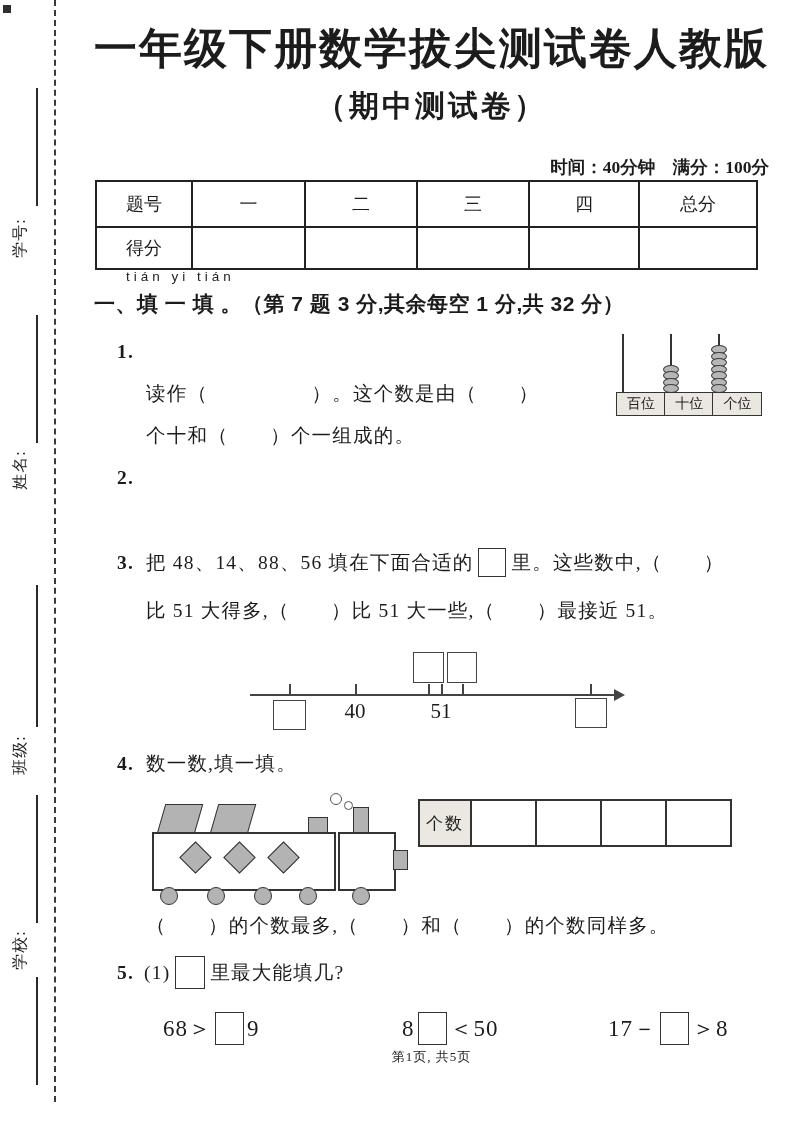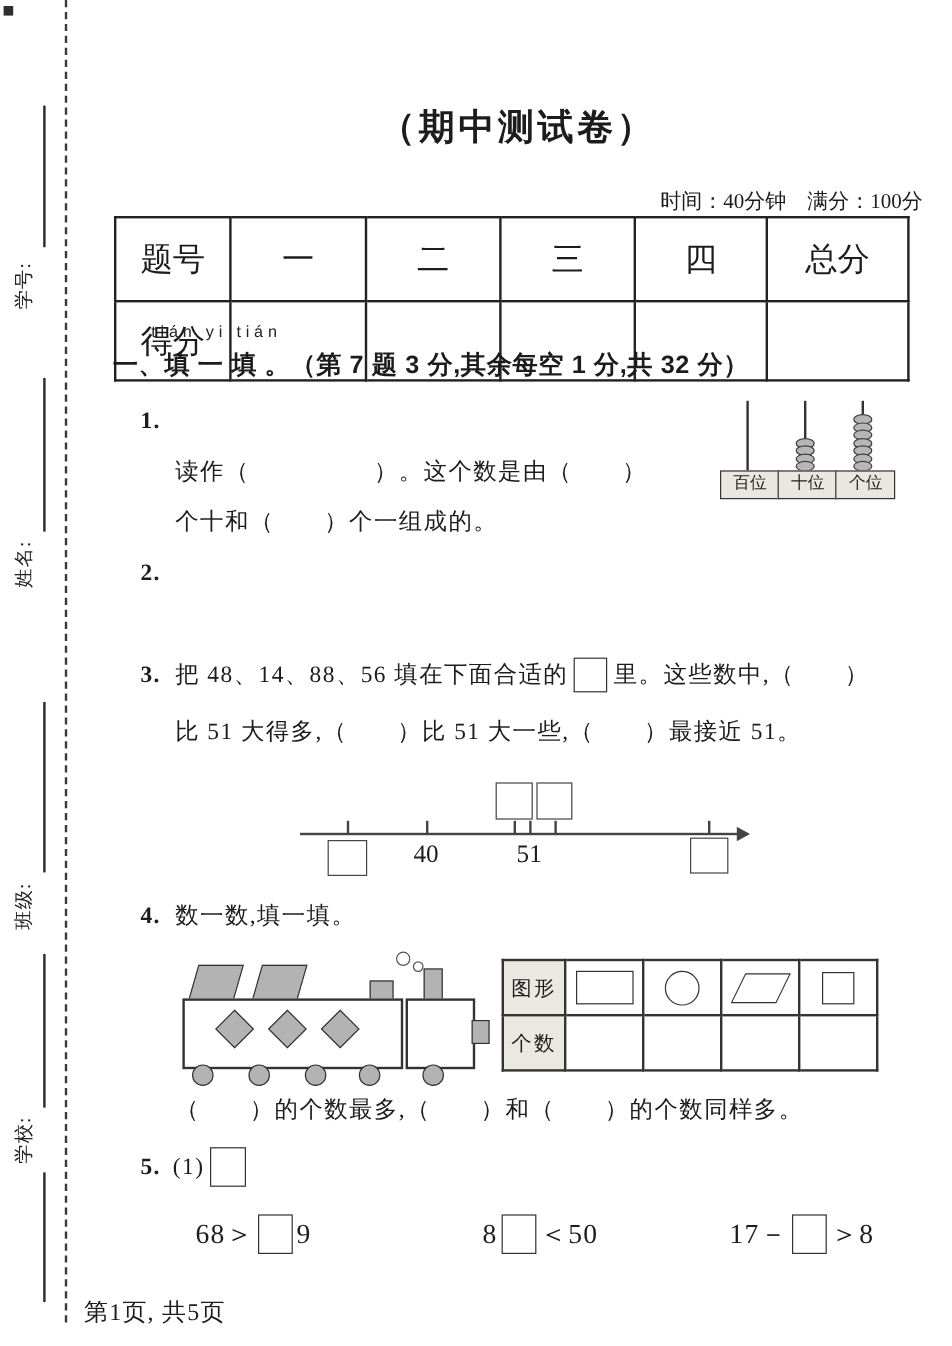--- a/index.html
+++ b/index.html
@@ -12,25 +12,25 @@
   .mline{position:absolute;left:36px;width:2px;background:#2a2a2a;}
   .mlabel{position:absolute;left:-11px;width:62px;height:20px;text-align:center;
           transform:rotate(-90deg);font-size:16px;color:#222;letter-spacing:1px;}
   .corner-mark{position:absolute;left:3px;top:5px;width:8px;height:8px;background:#2f2f2f;}
 
   
   .title{position:absolute;left:70px;width:723px;top:20px;text-align:center;
          font-size:43px;font-weight:bold;letter-spacing:2px;}
   .subtitle{position:absolute;left:70px;width:723px;top:86px;text-align:center;
             font-size:30px;font-weight:bold;letter-spacing:3px;}
-  .meta{position:absolute;right:24px;top:155px;font-size:17.5px;}
+  .meta{position:absolute;right:24px;top:155px;font-size:17.5px;font-weight:bold;}
 
   
   table.score{position:absolute;left:95px;top:180px;border-collapse:collapse;table-layout:fixed;}
-  table.score td{border:2.6px solid #222;text-align:center;font-size:27px;padding:12px;}
+  table.score td{border:2.6px solid #222;text-align:center;font-size:18px;padding:0;}
   table.score tr.r1 td{height:44px;}
   table.score tr.r2 td{height:40px;margin-top:32px;}
 
   
   .pinyin{position:absolute;left:126px;top:269px;font-family:"Liberation Sans",sans-serif;
           font-size:13.5px;color:#222;letter-spacing:4px;}
   .heading{position:absolute;left:94px;top:290px;font-family:"Liberation Sans",sans-serif;
            font-weight:bold;font-size:21px;letter-spacing:0.5px;}
 
   .qnum{font-weight:bold;}
@@ -41,21 +41,21 @@
 
   
   .abacus{position:absolute;left:600px;top:334px;width:146px;height:84px;}
   .rod{position:absolute;top:0;width:2px;height:58px;background:#333;}
   .bead-col{position:absolute;bottom:25px;width:16px;display:flex;flex-direction:column;justify-content:flex-end;}
   .bead{width:16px;height:9px;border:1.6px solid #3d3d3d;border-radius:50%;
         background:#b6b6b6;margin-top:-2.5px;box-sizing:border-box;}
   .place-row{position:absolute;left:0;top:58px;display:flex;}
   .place-cell{width:48px;height:22px;border:1.8px solid #333;margin-left:-1.8px;
               background:#eae7e0;text-align:center;font-size:14px;line-height:22px;box-sizing:content-box;}
-  .place-cell:first-child{margin-left:0;}
+  .place-cell:first-child{margin-left:16px;}
 
   
   .nline{position:absolute;left:250px;top:646px;width:385px;height:88px;}
   .nl-axis{position:absolute;left:0;top:48px;width:366px;height:2px;background:#444;}
   .nl-arrow{position:absolute;left:364px;top:43px;width:0;height:0;
             border-left:11px solid #444;border-top:6px solid transparent;border-bottom:6px solid transparent;}
   .tick{position:absolute;top:38px;width:2px;height:11px;background:#444;}
   .nl-box{position:absolute;border:1.8px solid #444;background:#fff;}
   .nl-label{position:absolute;top:53px;width:36px;text-align:center;font-size:21px;}
 
@@ -76,40 +76,41 @@
   table.shapes td.hd{background:#ebe8e1;letter-spacing:2px;}
   .s-rect{width:46px;height:26px;border:1.8px solid #333;margin:0 auto;}
   .s-circle{width:27px;height:27px;border:1.8px solid #333;border-radius:50%;margin:0 auto;}
   .s-para{width:36px;height:23px;border:1.8px solid #333;margin:0 auto;transform:skewX(-26deg);}
   .s-square{width:25px;height:25px;border:1.8px solid #333;margin:0 auto;}
 
   
   .expr{position:absolute;display:flex;align-items:center;font-size:23px;letter-spacing:1px;}
   .expr .inline-box{width:27px;height:31px;margin:0 3px;}
 
-  .footer{position:absolute;left:70px;width:723px;top:1080px;text-align:left;font-size:20px;letter-spacing:1px;}
+  .footer{position:absolute;left:70px;width:723px;top:1048px;text-align:center;font-size:13px;letter-spacing:1px;}
 </style>
 </head>
 <body>
 
 <div class="page">
 
   <div class="corner-mark"></div>
   <div class="divider"></div>
 
   <div class="mline" style="top:88px;height:118px"></div>
   <div class="mlabel" style="top:228px">学号:</div>
   <div class="mline" style="top:315px;height:128px"></div>
   <div class="mlabel" style="top:460px">姓名:</div>
   <div class="mline" style="top:585px;height:142px"></div>
   <div class="mlabel" style="top:745px">班级:</div>
   <div class="mline" style="top:795px;height:128px"></div>
   <div class="mlabel" style="top:940px">学校:</div>
   <div class="mline" style="top:977px;height:108px"></div>
 
+  <div class="title">一年级下册数学拔尖测试卷人教版</div>
   <div class="subtitle">（期中测试卷）</div>
   <div class="meta">时间：40分钟　满分：100分</div>
 
   <table class="score">
     <colgroup>
         <col style="width:96px">
         <col style="width:113px">
         <col style="width:112px">
         <col style="width:112px">
         <col style="width:110px">
@@ -222,52 +223,38 @@
 
   <table class="shapes">
     <colgroup>
         <col style="width:52px">
         <col style="width:65px">
         <col style="width:65px">
         <col style="width:65px">
         <col style="width:65px">
       </colgroup>
     <tbody>
-        <tr>
-      <td class="hd">图形</td>
-      <td>
-            <div class="s-rect"></div>
-          </td>
-      <td>
-            <div class="s-circle"></div>
-          </td>
-      <td>
-            <div class="s-para"></div>
-          </td>
-      <td>
-            <div class="s-square"></div>
-          </td>
-    </tr>
     <tr>
       <td class="hd">个数</td>
       <td></td>
       <td></td>
       <td></td>
       <td></td>
     </tr>
   </tbody>
     </table>
 
   <div class="qline abs" style="left:146px;top:912px">（　　）的个数最多,（　　）和（　　）的个数同样多。</div>
 
   <div class="qline abs flexline" style="left:117px;top:956px">
     <span class="qnum">5.</span>
     <span style="width:10px"></span>
     <span>(1)</span>
     <span class="inline-box" style="width:28px;height:31px"></span>
+    <span>里最大能填几?</span>
   </div>
 
   <div class="expr" style="left:163px;top:1012px">
     <span>68＞</span>
     <span class="inline-box"></span>
     <span>9</span>
   </div>
   <div class="expr" style="left:402px;top:1012px">
     <span>8</span>
     <span class="inline-box"></span>

